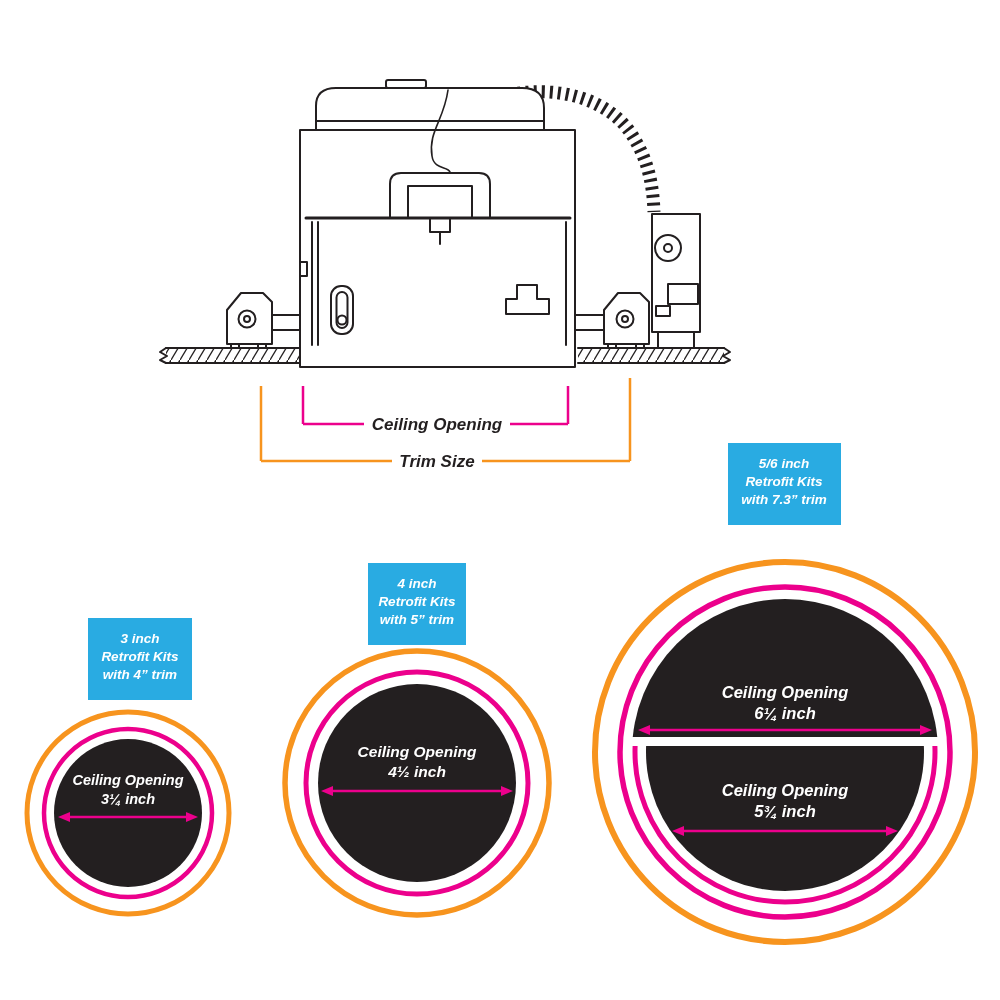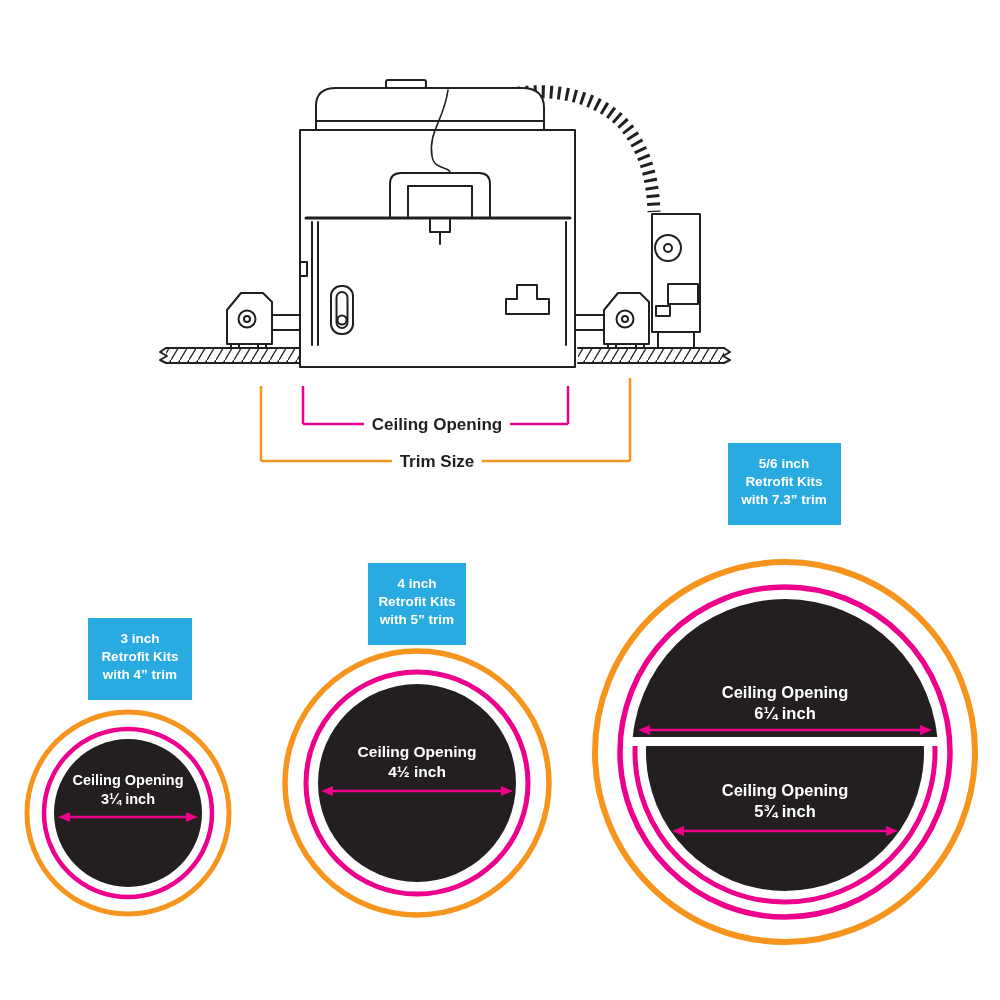--- a/index.html
+++ b/index.html
@@ -5,20 +5,21 @@
   :root{
     --orange:#F7941E;
     --pink:#EC008C;
     --cyan:#29ABE2;
     --ink:#231F20;
   }
   html,body{margin:0;padding:0;background:#fff;}
   .canvas{
     position:relative;width:1000px;height:1000px;background:#fff;overflow:hidden;
     font-family:"Liberation Sans",sans-serif;
+    font-style:italic;
   }
   svg text{font-family:"Liberation Sans",sans-serif;font-weight:bold;}
   .line-art{stroke:var(--ink);fill:none;stroke-width:2;stroke-linecap:round;stroke-linejoin:round;}
   .white-fill{fill:#fff;}
   .pink-line{stroke:var(--pink);fill:none;stroke-width:2.5;}
   .pink-fill{fill:var(--pink);stroke:none;}
   .orange-line{stroke:var(--orange);fill:none;stroke-width:2.5;}
   .orange-ring{stroke:var(--orange);fill:none;}
   .pink-ring{stroke:var(--pink);fill:none;}
   .black-disc{fill:var(--ink);stroke:none;}

